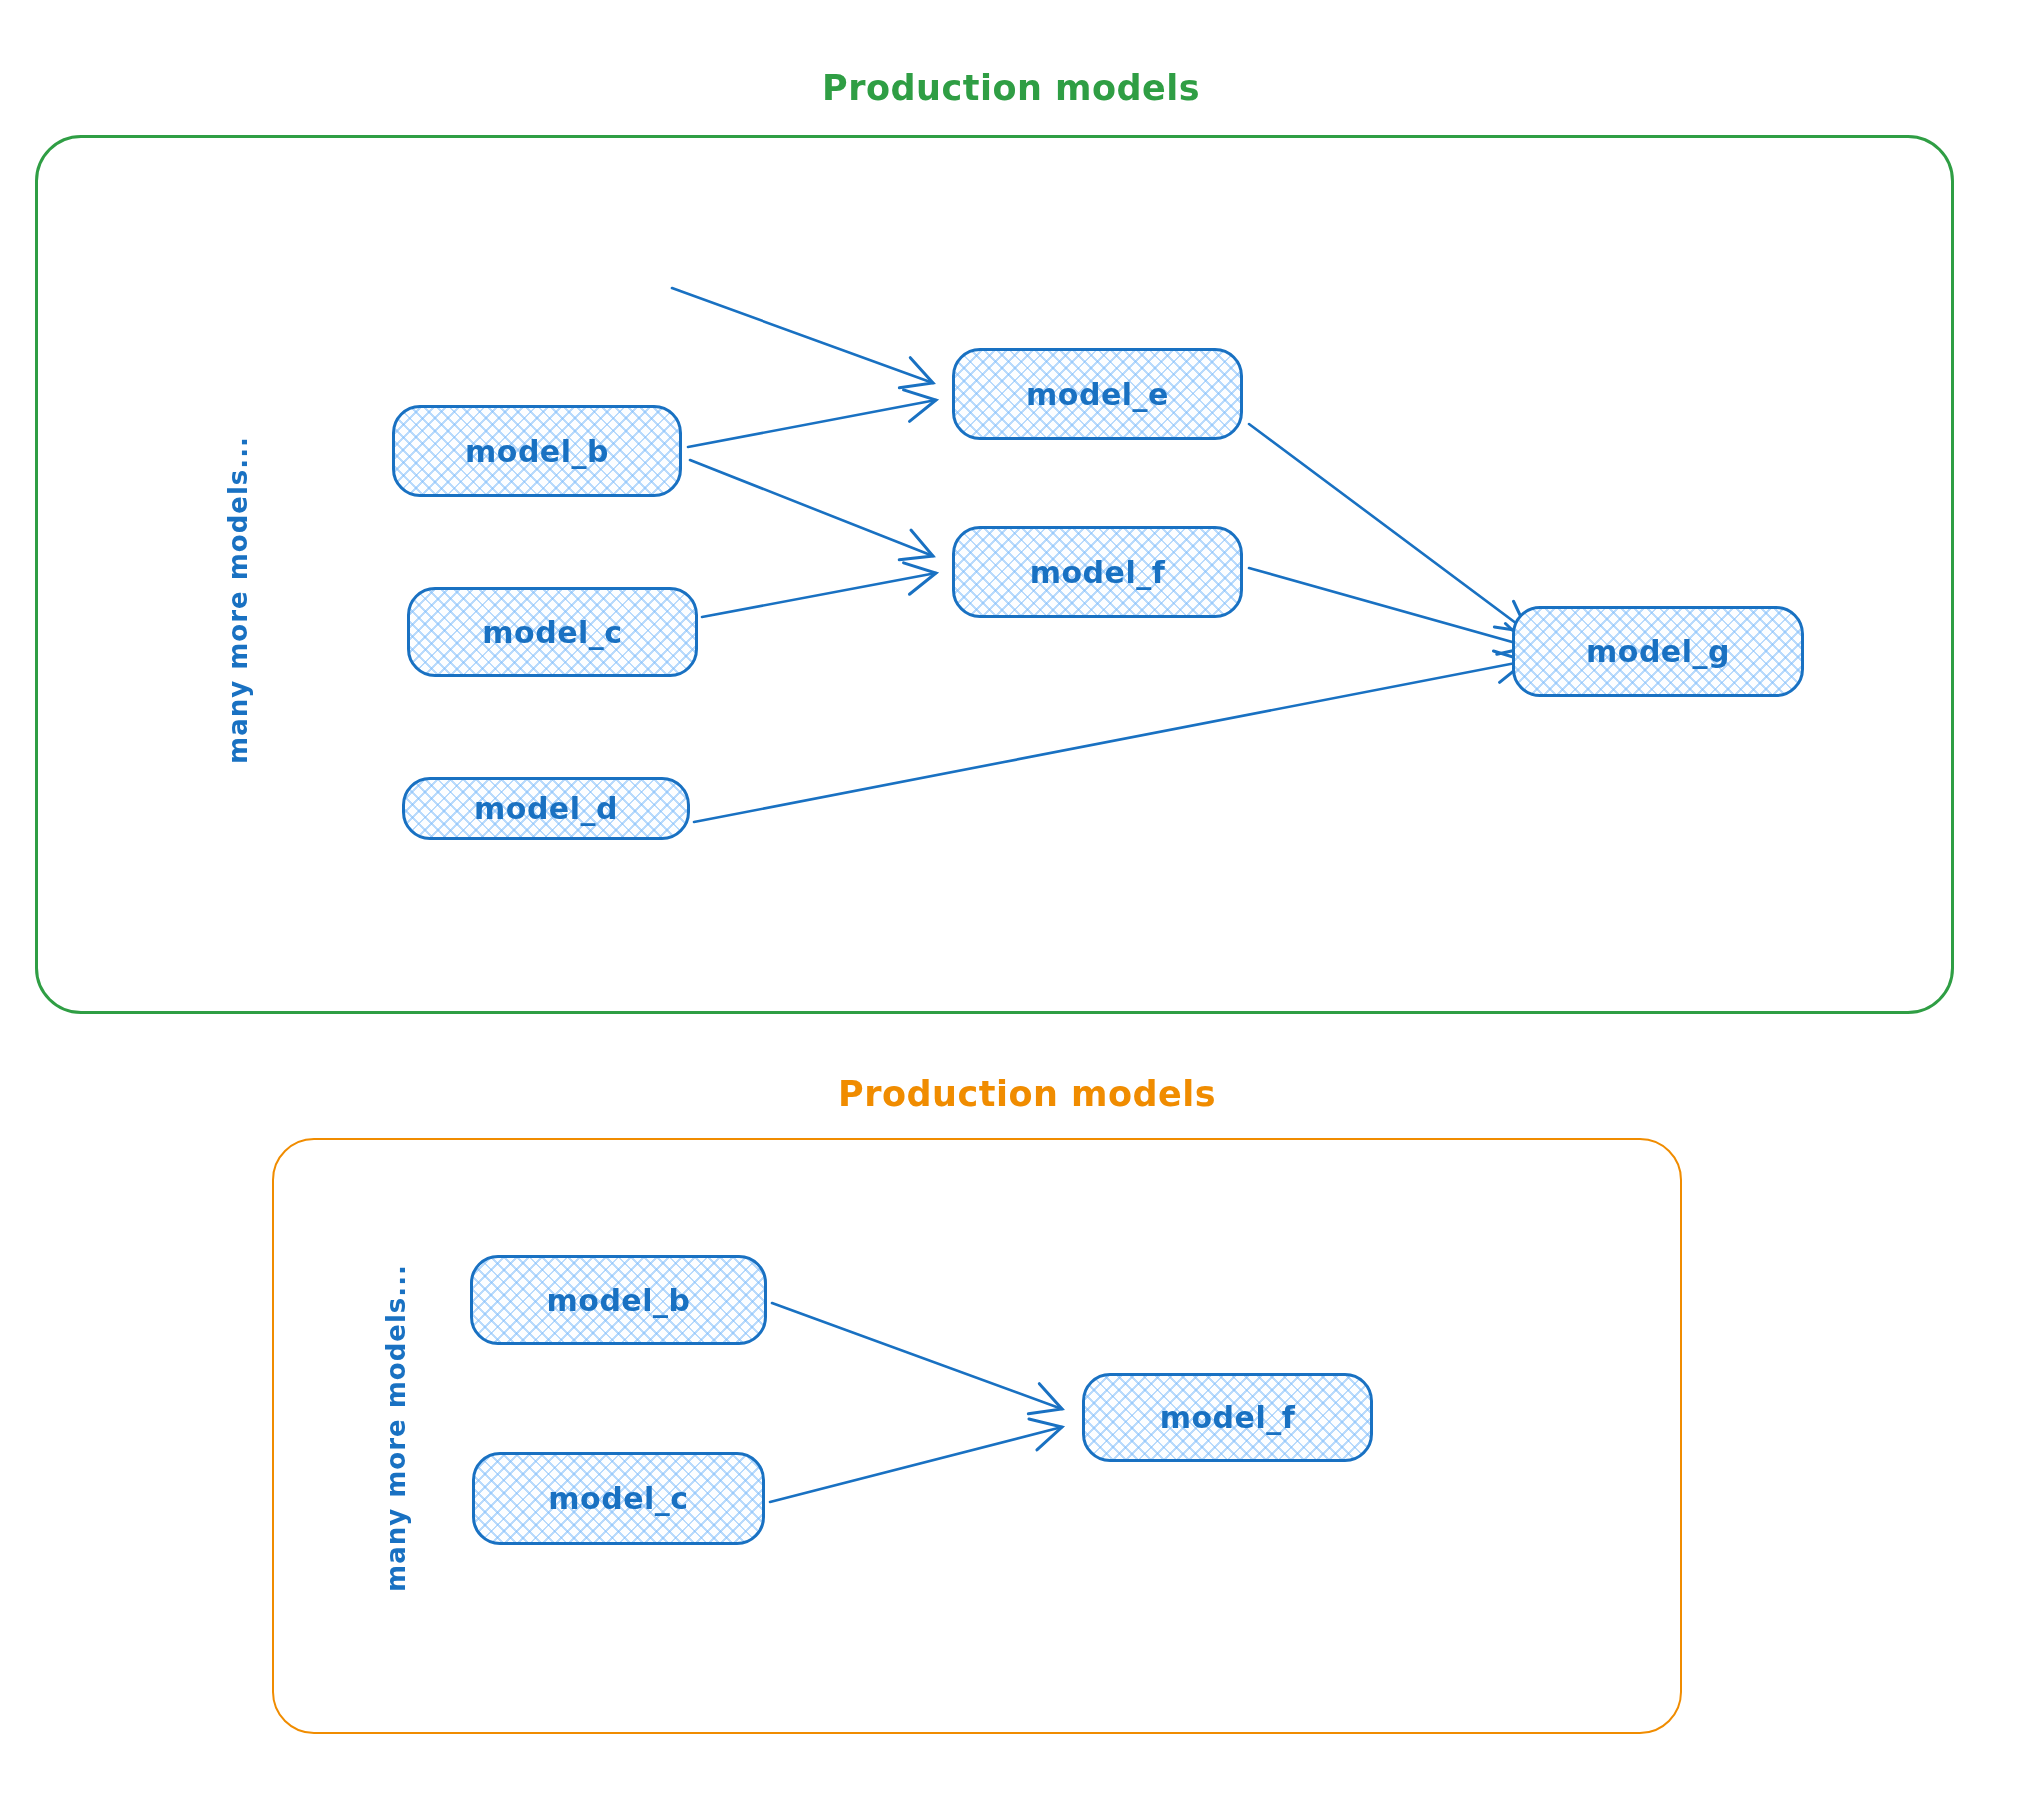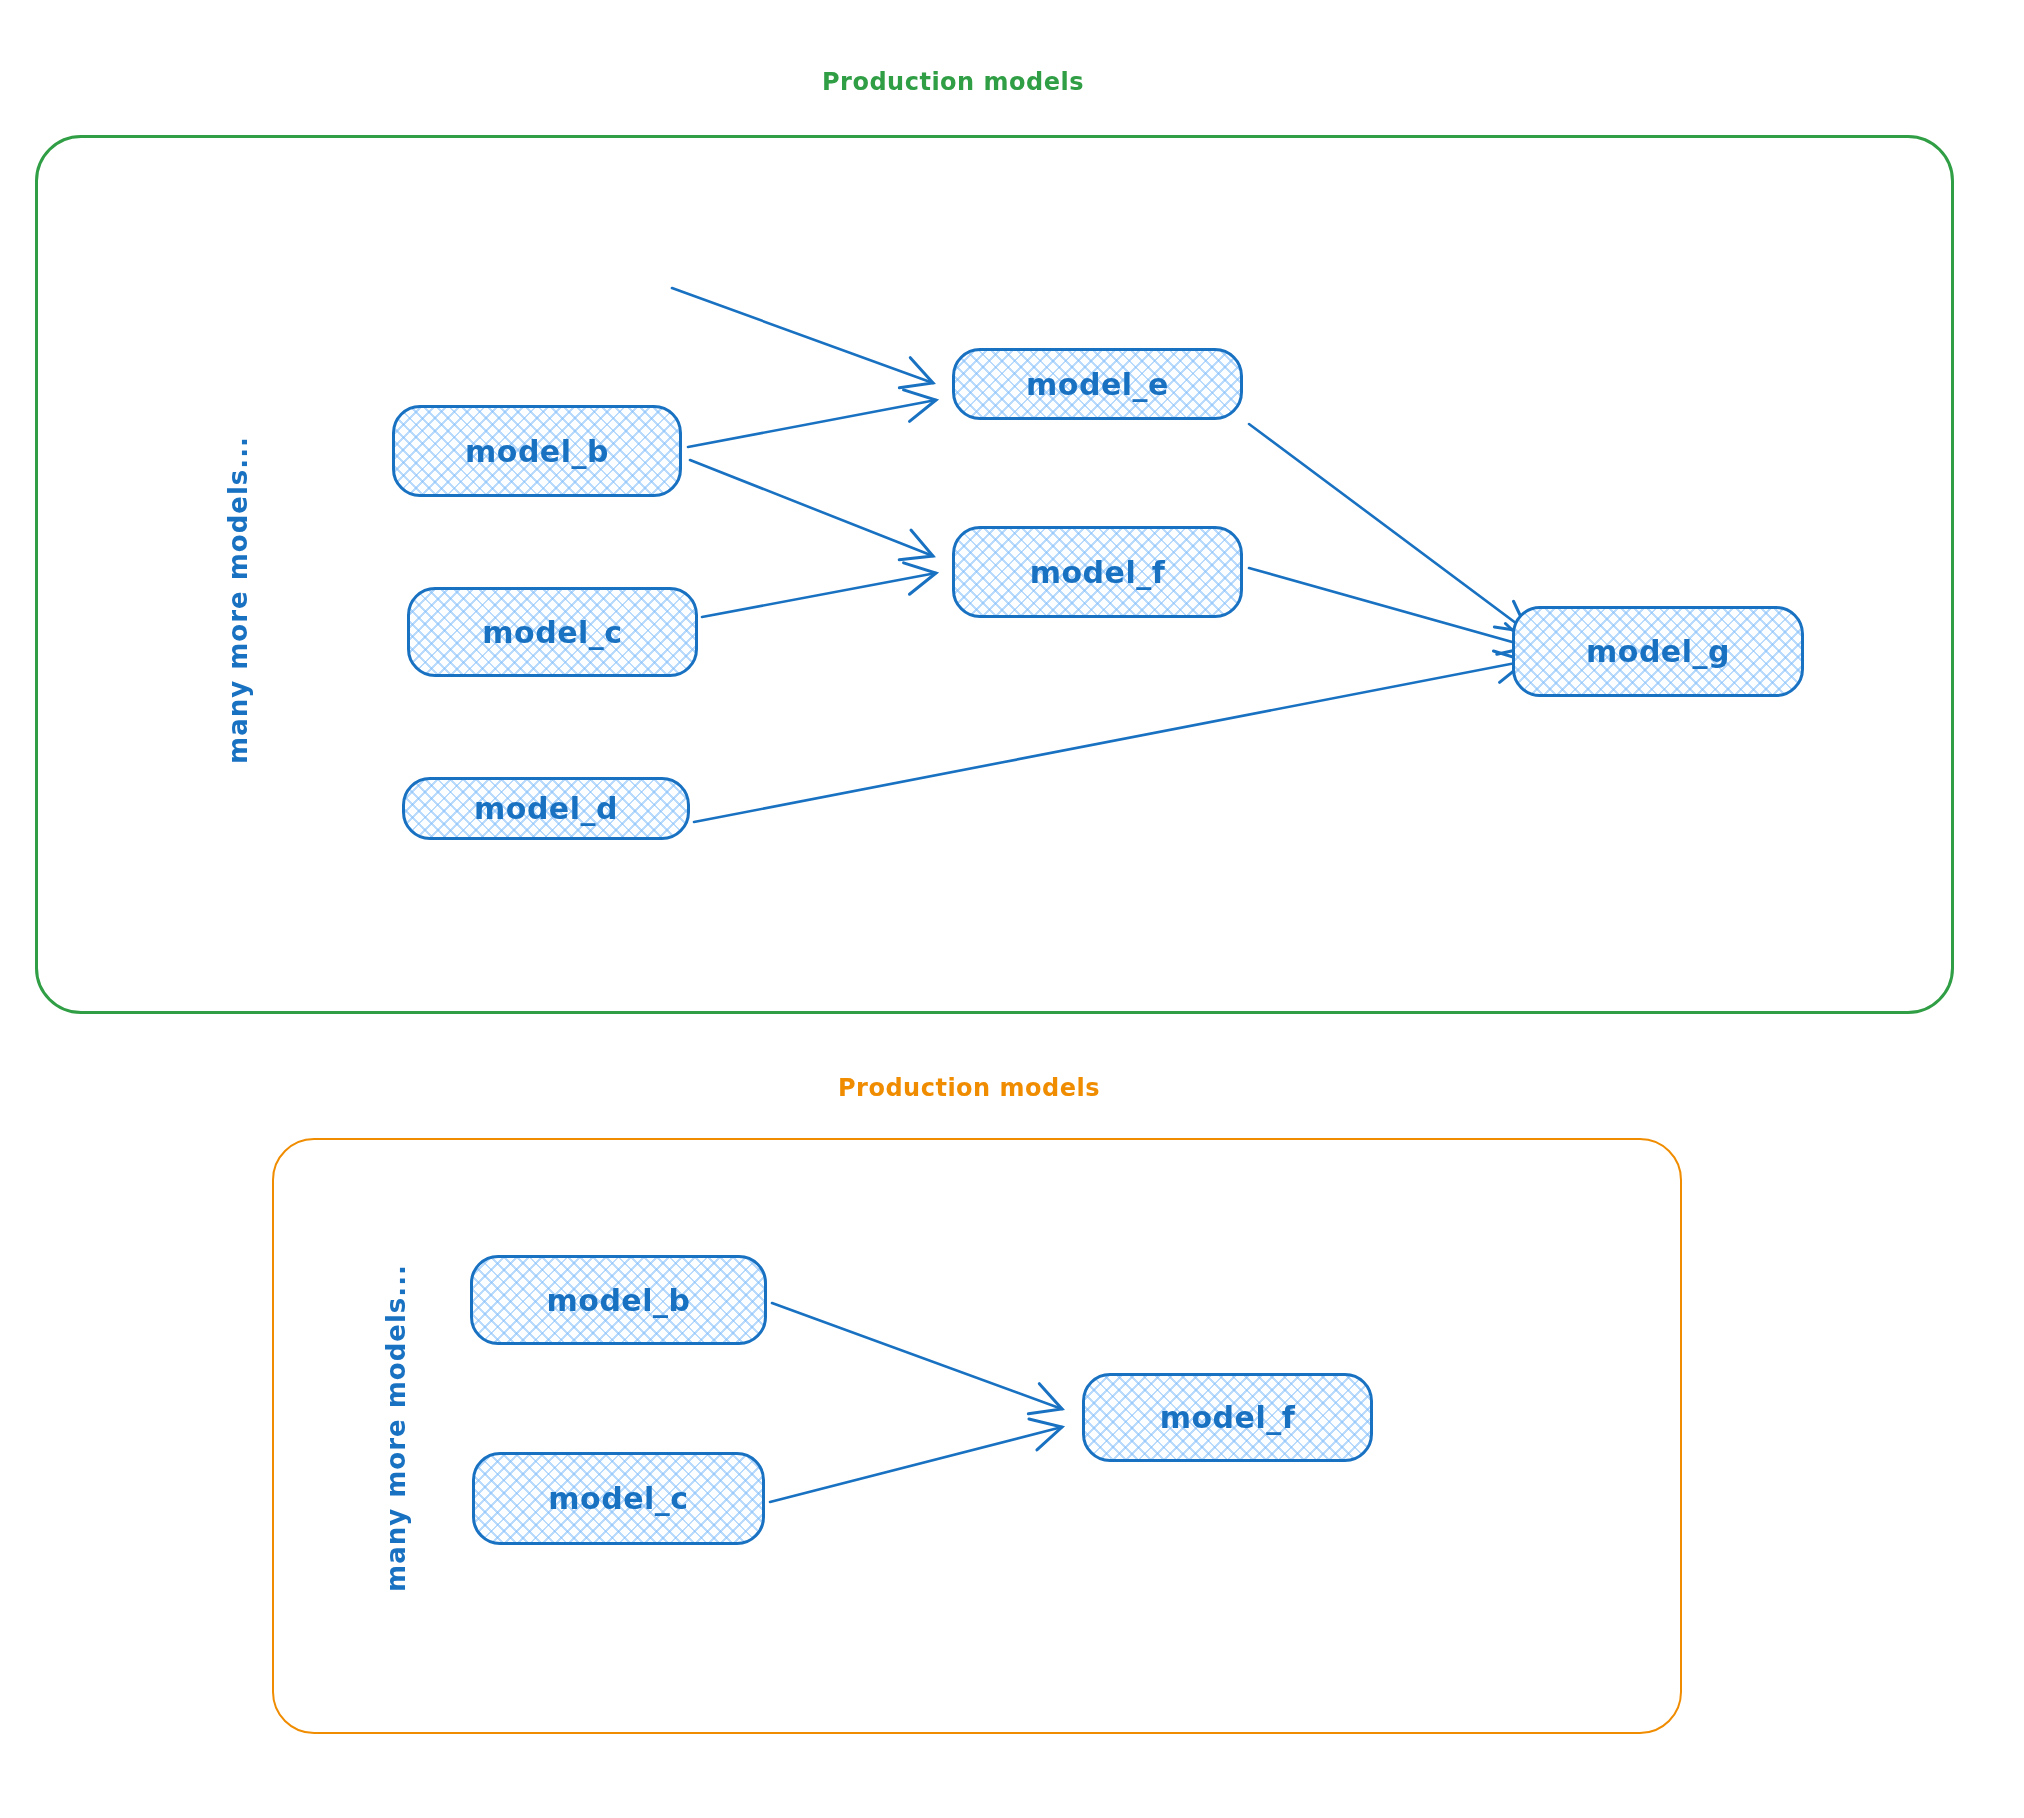--- a/index.html
+++ b/index.html
@@ -32,21 +32,21 @@
   }
   .development-frame {
     left: 272px; top: 1138px;
     width: 1406px; height: 592px;
     border: 2.6px solid #f08c00;
     border-radius: 42px;
   }
 
   .section-title {
     position: absolute;
-    font-size: 24px;
+    font-size: 35px;
     font-weight: 600;
     letter-spacing: 0.5px;
     white-space: nowrap;
   }
   .production-title { left: 822px; top: 68px; color: #2f9e44; }
   .development-title { left: 838px; top: 1074px; color: #f08c00; }
 
   .node {
     position: absolute;
     box-sizing: border-box;
@@ -112,21 +112,21 @@
 
   <div class="node" style="left: 392px; top: 405px; width: 290px; height: 92px;">
     <span class="node-label">model_b</span>
   </div>
   <div class="node" style="left: 407px; top: 587px; width: 291px; height: 90px;">
     <span class="node-label">model_c</span>
   </div>
   <div class="node" style="left: 402px; top: 777px; width: 288px; height: 63px;">
     <span class="node-label">model_d</span>
   </div>
-  <div class="node" style="left: 952px; top: 348px; width: 291px; height: 72px;">
+  <div class="node" style="left: 952px; top: 348px; width: 291px; height: 92px;">
     <span class="node-label">model_e</span>
   </div>
   <div class="node" style="left: 952px; top: 526px; width: 291px; height: 92px;">
     <span class="node-label">model_f</span>
   </div>
   <div class="node" style="left: 1512px; top: 606px; width: 292px; height: 91px;">
     <span class="node-label">model_g</span>
   </div>
 
   <div class="section-title development-title">Production models</div>

